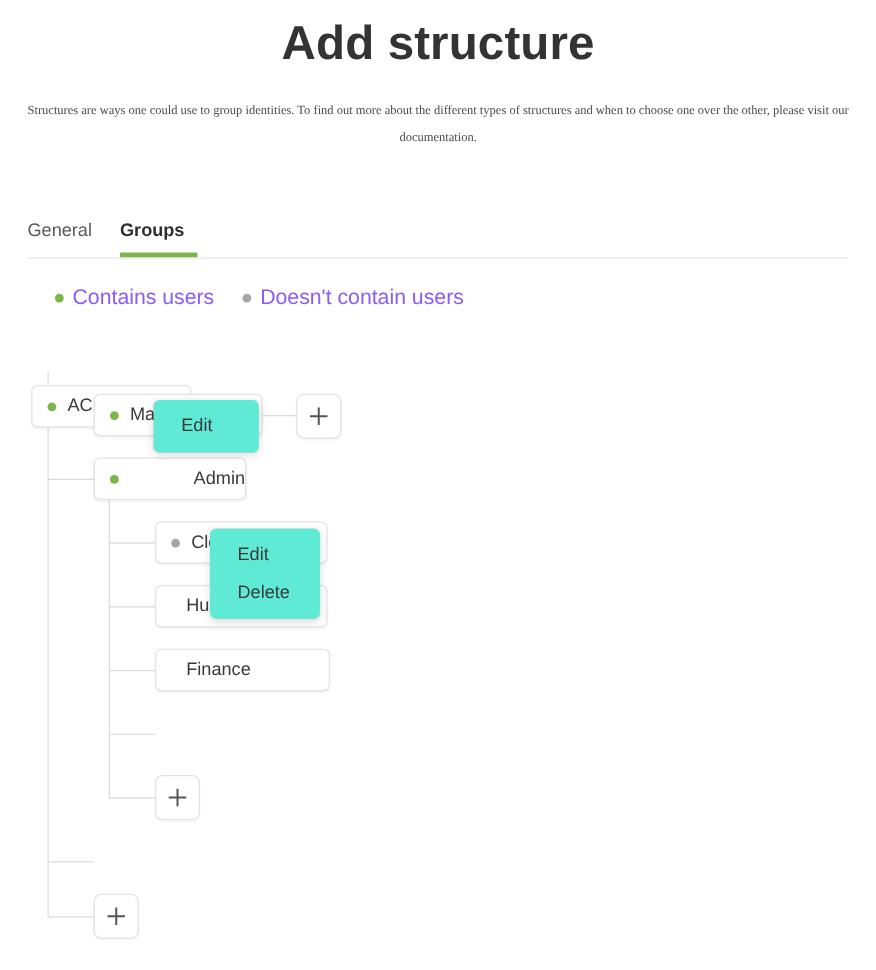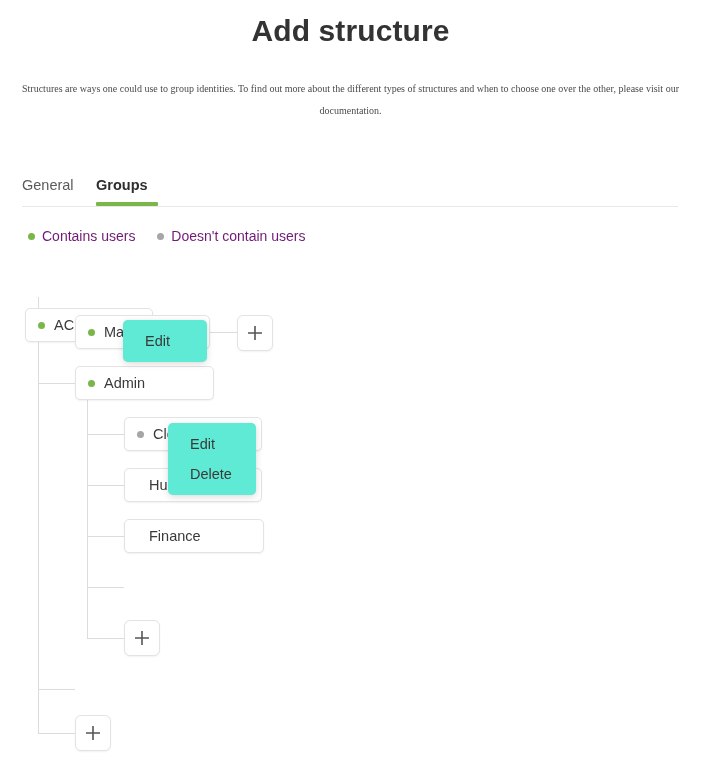--- a/index.html
+++ b/index.html
@@ -20,21 +20,21 @@
     width: 701px;
     height: 776px;
   }
   
   .title {
     position: absolute;
     top: 14px;
     left: 0;
     width: 701px;
     text-align: center;
-    font-size: 30px;
+    font-size: 38px;
     font-weight: bold;
     color: #333333;
     letter-spacing: 0.1px;
   }
   .subtitle {
     position: absolute;
     top: 78px;
     left: 22px;
     width: 657px;
     text-align: center;
@@ -80,23 +80,23 @@
     left: 22px;
     top: 206px;
     width: 656px;
     height: 1px;
     background: #e8e8e8;
   }
   
   .legend {
     position: absolute;
     top: 228px;
-    left: 28px;
-    font-size: 14px;
-    color: #701a75;
+    left: 44px;
+    font-size: 17px;
+    color: #8b5cf6;
     white-space: nowrap;
   }
   .legend-item {
     display: inline-block;
     margin-right: 18px;
   }
   .legend-dot {
     display: inline-block;
     width: 7px;
     height: 7px;
@@ -233,21 +233,21 @@
       <span class="ndot dot-green"></span>
       <span class="nlabel">Ma</span>
     </div>
 
     <div class="addbtn" style="left:237px; top:315px;">
       <svg width="18" height="18" viewBox="0 0 18 18">
         <path d="M9 2 V16 M2 9 H16" stroke="#555" stroke-width="1.6" fill="none"></path>
       </svg>
     </div>
 
-    <div class="node" style="left:75px; top:366px; width:139px;">
+    <div class="node" style="left:75px; top:366px; width:122px;justify-content:space-between;">
       <span class="ndot dot-green"></span>
       <span class="nlabel">Admin</span>
     </div>
 
     <div class="node" style="left:124px; top:417px; width:138px;">
       <span class="ndot dot-gray"></span>
       <span class="nlabel">Cle</span>
     </div>
 
     <div class="node nodot" style="left:124px; top:468px; width:138px;">

